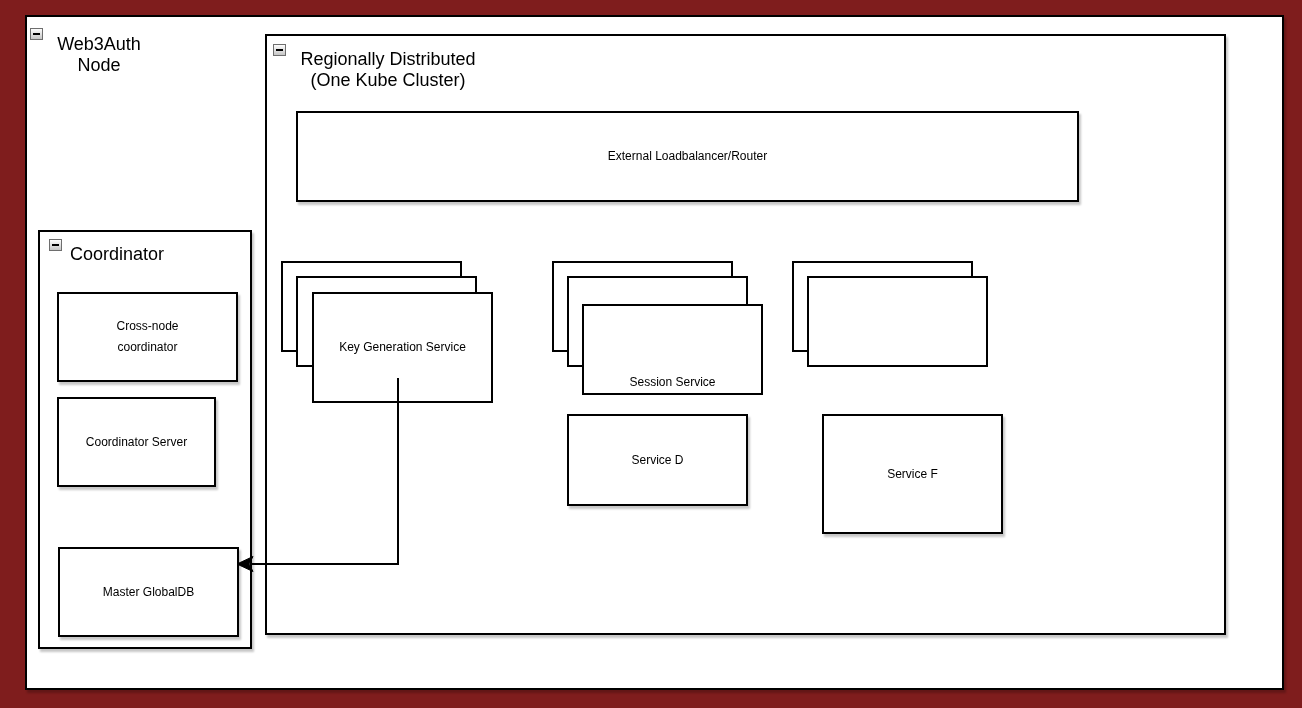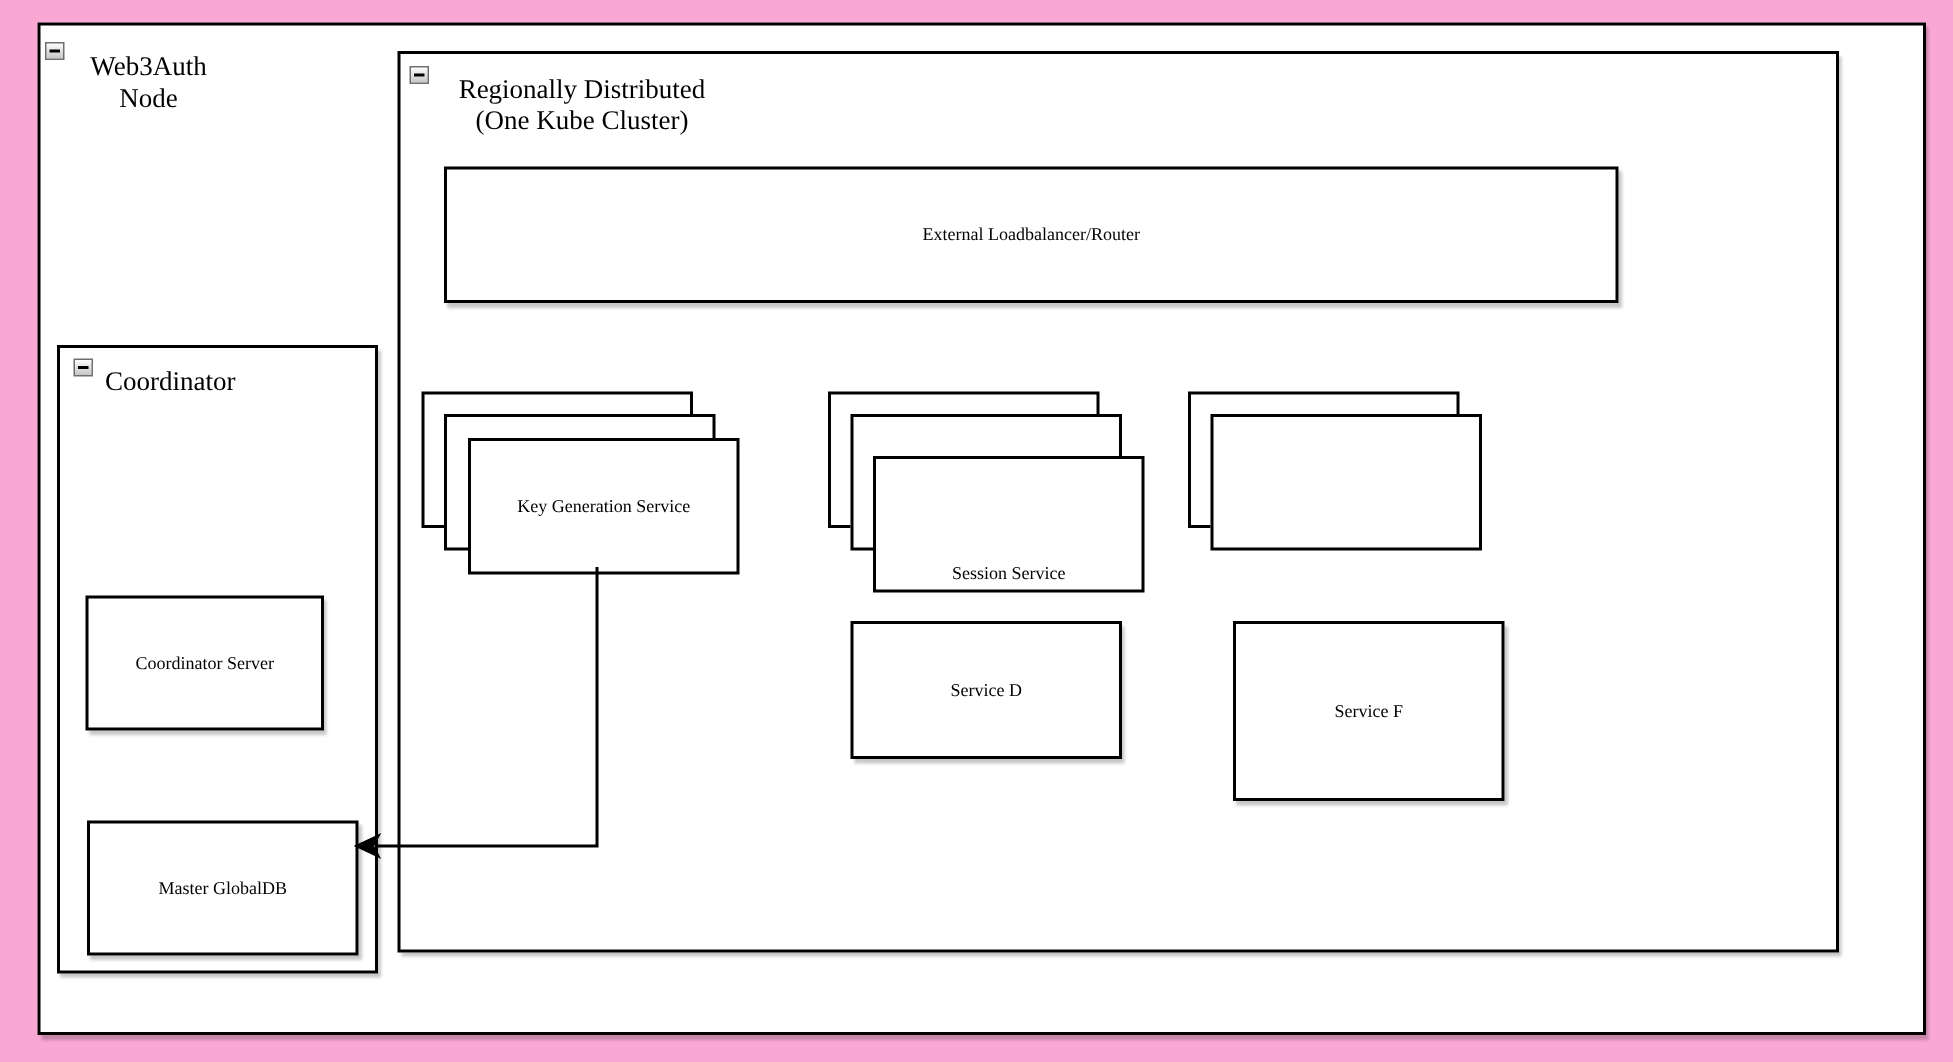--- a/index.html
+++ b/index.html
@@ -1,21 +1,21 @@
 <!DOCTYPE html>
 <html><head>
 <meta charset="utf-8">
 <style>
   html, body { margin: 0; padding: 0; background: #ffffff; }
   .canvas {
     position: relative;
     width: 1302px;
     height: 708px;
-    background: #f9a8d4;
-    font-family: Liberation Serif, serif;
+    background: #7f1d1d;
+    font-family: Liberation Sans, sans-serif;
     color: #000000;
     overflow: hidden;
   }
   .shape {
     position: absolute;
     box-sizing: border-box;
     background: #ffffff;
     border: 2px solid #000000;
     box-shadow: 2px 3px 2px rgba(0,0,0,0.22);
   }
@@ -81,20 +81,23 @@
       <span class="minus"></span>
     </div>
     <div class="container-label" style="left:22px; top:17px; width:100px;">Web3Auth Node</div>
 
     <div class="shape" style="left:11px; top:213px; width:214px; height:419px;">
       <div class="collapse-btn" style="left:9px; top:7px;">
         <span class="minus"></span>
       </div>
       <div class="container-label" style="left:30px; top:12px; width:160px; text-align:left;">Coordinator</div>
 
+      <div class="shape node" style="left:17px; top:60px; width:181px; height:90px;">
+        <span style="width:112px;">Cross-node coordinator</span>
+      </div>
 
       <div class="shape node" style="left:17px; top:165px; width:159px; height:90px;">
         <span>Coordinator Server</span>
       </div>
 
       <div class="shape node" style="left:18px; top:315px; width:181px; height:90px;">
         <span>Master GlobalDB</span>
       </div>
     </div>
 
@@ -103,21 +106,21 @@
         <span class="minus"></span>
       </div>
       <div class="container-label" style="left:32px; top:13px; width:178px;">Regionally Distributed (One Kube Cluster)</div>
 
       <div class="shape node" style="left:29px; top:75px; width:783px; height:91px;">
         <span>External Loadbalancer/Router</span>
       </div>
 
       <div class="stack-layer" style="left:14px; top:225px; width:181px; height:91px;"></div>
       <div class="stack-layer" style="left:29px; top:240px; width:181px; height:91px;"></div>
-      <div class="shape node" style="left:45px; top:256px; width:181px; height:91px; box-shadow:none;">
+      <div class="shape node" style="left:45px; top:256px; width:181px; height:111px; box-shadow:none;">
         <span style="width:130px;">Key Generation Service</span>
       </div>
 
       <div class="stack-layer" style="left:285px; top:225px; width:181px; height:91px;"></div>
       <div class="stack-layer" style="left:300px; top:240px; width:181px; height:91px;"></div>
       <div class="shape node" style="left:315px; top:268px; width:181px; height:91px; box-shadow:none;align-items:flex-end;">
         <span>Session Service</span>
       </div>
 
       <div class="stack-layer" style="left:525px; top:225px; width:181px; height:91px;"></div>

